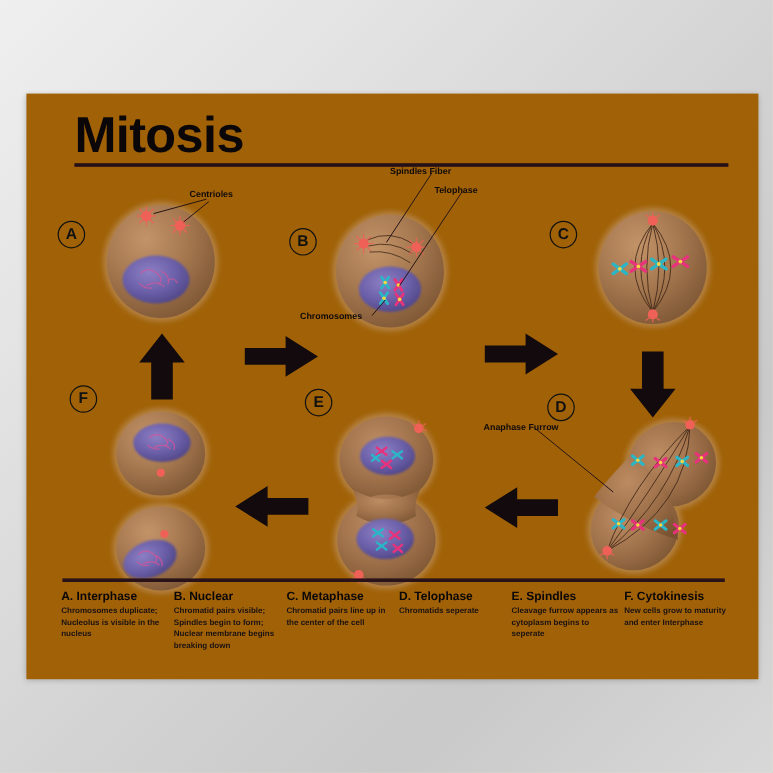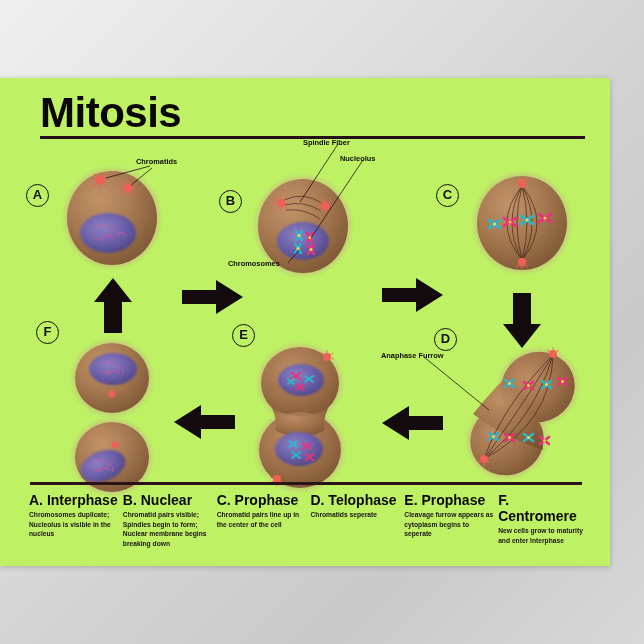--- a/index.html
+++ b/index.html
@@ -9,25 +9,25 @@
     height: 644px;
     overflow: hidden;
   }
   body {
     background: linear-gradient(135deg, #efefef 0%, #e3e3e3 25%, #d2d2d2 55%, #c9c9c9 75%, #d8d8d8 100%);
     font-family: "Liberation Sans", sans-serif;
   }
 
   #poster {
     position: absolute;
-    left: 0;
+    left: 22px;
     top: 78px;
     width: 610px;
     height: 488px;
-    background: #bef264;
+    background: #a16207;
     box-shadow: 0 1px 5px rgba(0,0,0,0.22);
   }
 
   
   #title-block {
     position: absolute;
     left: 40px;
     top: 14px;
     width: 545px;
   }
@@ -94,21 +94,21 @@
     top: 414px;
     width: 560px;
     display: flex;
   }
   .legend-col {
     width: 97px;
     margin-right: 3px;
   }
   .legend-col:last-child { margin-right: 0; }
   .legend-title {
-    font-size: 14px;
+    font-size: 10px;
     font-weight: bold;
     color: #0b0708;
     margin-bottom: 2px;
     font-family: "Liberation Sans", sans-serif;
   }
   .legend-desc {
     font-size: 6.7px;
     font-weight: bold;
     color: #1a1114;
     line-height: 1.42;
@@ -530,47 +530,47 @@
     </g>
   </svg>
 
   <div class="badge" style="left:26px; top:106px;">A</div>
   <div class="badge" style="left:219px; top:112px;">B</div>
   <div class="badge" style="left:436px; top:106px;">C</div>
   <div class="badge" style="left:434px; top:250px;">D</div>
   <div class="badge" style="left:232px; top:246px;">E</div>
   <div class="badge" style="left:36px; top:243px;">F</div>
 
-  <div class="callout" style="left:136px; top:79px;">Chromatids</div>
-  <div class="callout" style="left:303px; top:60px;">Spindle Fiber</div>
-  <div class="callout" style="left:340px; top:76px;">Nucleolus</div>
+  <div class="callout" style="left:136px; top:79px;">Centrioles</div>
+  <div class="callout" style="left:303px; top:60px;">Spindles Fiber</div>
+  <div class="callout" style="left:340px; top:76px;">Telophase</div>
   <div class="callout" style="left:228px; top:181px;">Chromosomes</div>
   <div class="callout" style="left:381px; top:273px;">Anaphase Furrow</div>
 
   <div id="legend-rule"></div>
   <div id="legend">
     <div class="legend-col">
       <div class="legend-title">A. Interphase</div>
       <div class="legend-desc">Chromosomes duplicate; Nucleolus is visible in the nucleus</div>
     </div>
     <div class="legend-col">
       <div class="legend-title">B. Nuclear</div>
       <div class="legend-desc">Chromatid pairs visible; Spindles begin to form; Nuclear membrane begins breaking down</div>
     </div>
     <div class="legend-col">
-      <div class="legend-title">C. Prophase</div>
+      <div class="legend-title">C. Metaphase</div>
       <div class="legend-desc">Chromatid pairs line up in the center of the cell</div>
     </div>
     <div class="legend-col">
       <div class="legend-title">D. Telophase</div>
       <div class="legend-desc">Chromatids seperate</div>
     </div>
     <div class="legend-col">
-      <div class="legend-title">E. Prophase</div>
+      <div class="legend-title">E. Spindles</div>
       <div class="legend-desc">Cleavage furrow appears as cytoplasm begins to seperate</div>
     </div>
     <div class="legend-col">
-      <div class="legend-title">F. Centromere</div>
+      <div class="legend-title">F. Cytokinesis</div>
       <div class="legend-desc">New cells grow to maturity and enter Interphase</div>
     </div>
   </div>
 
 </div>
 
 </body></html>

